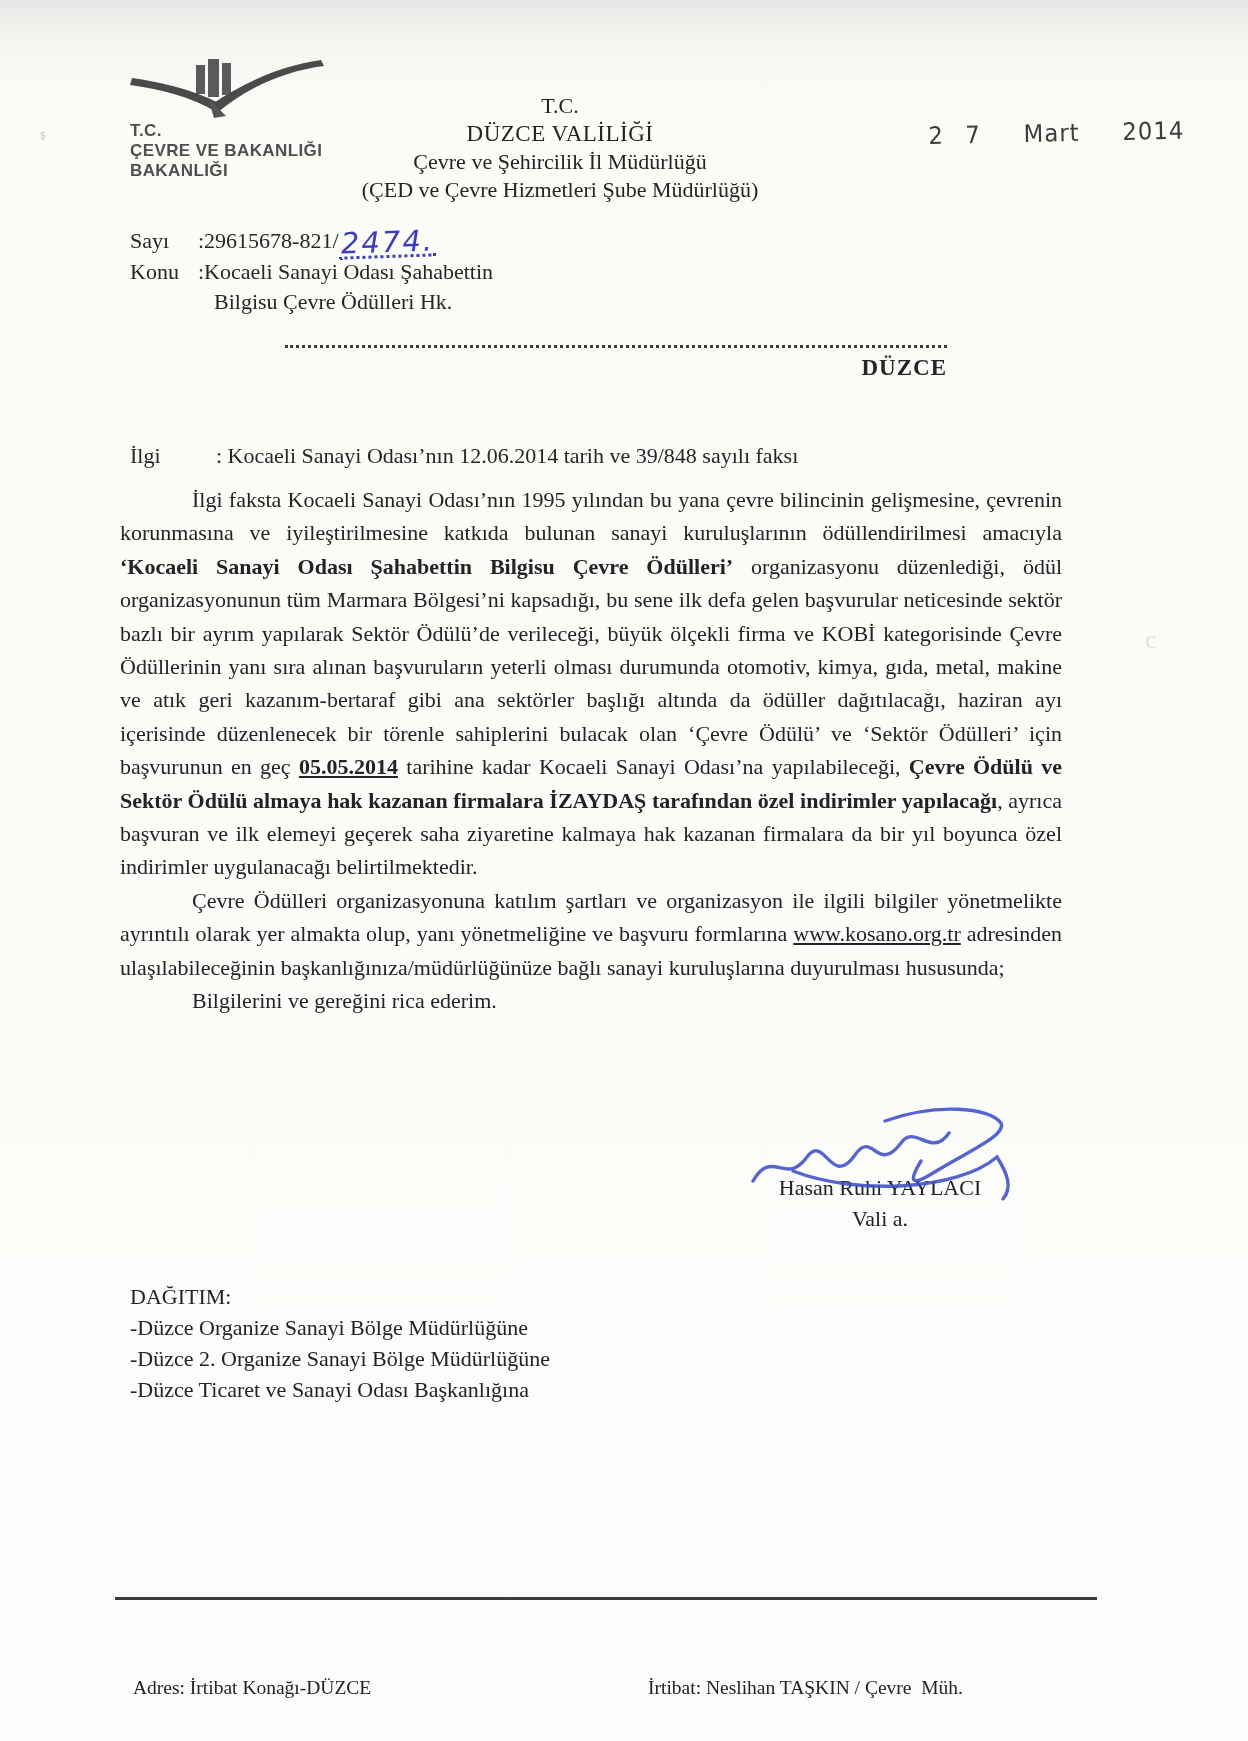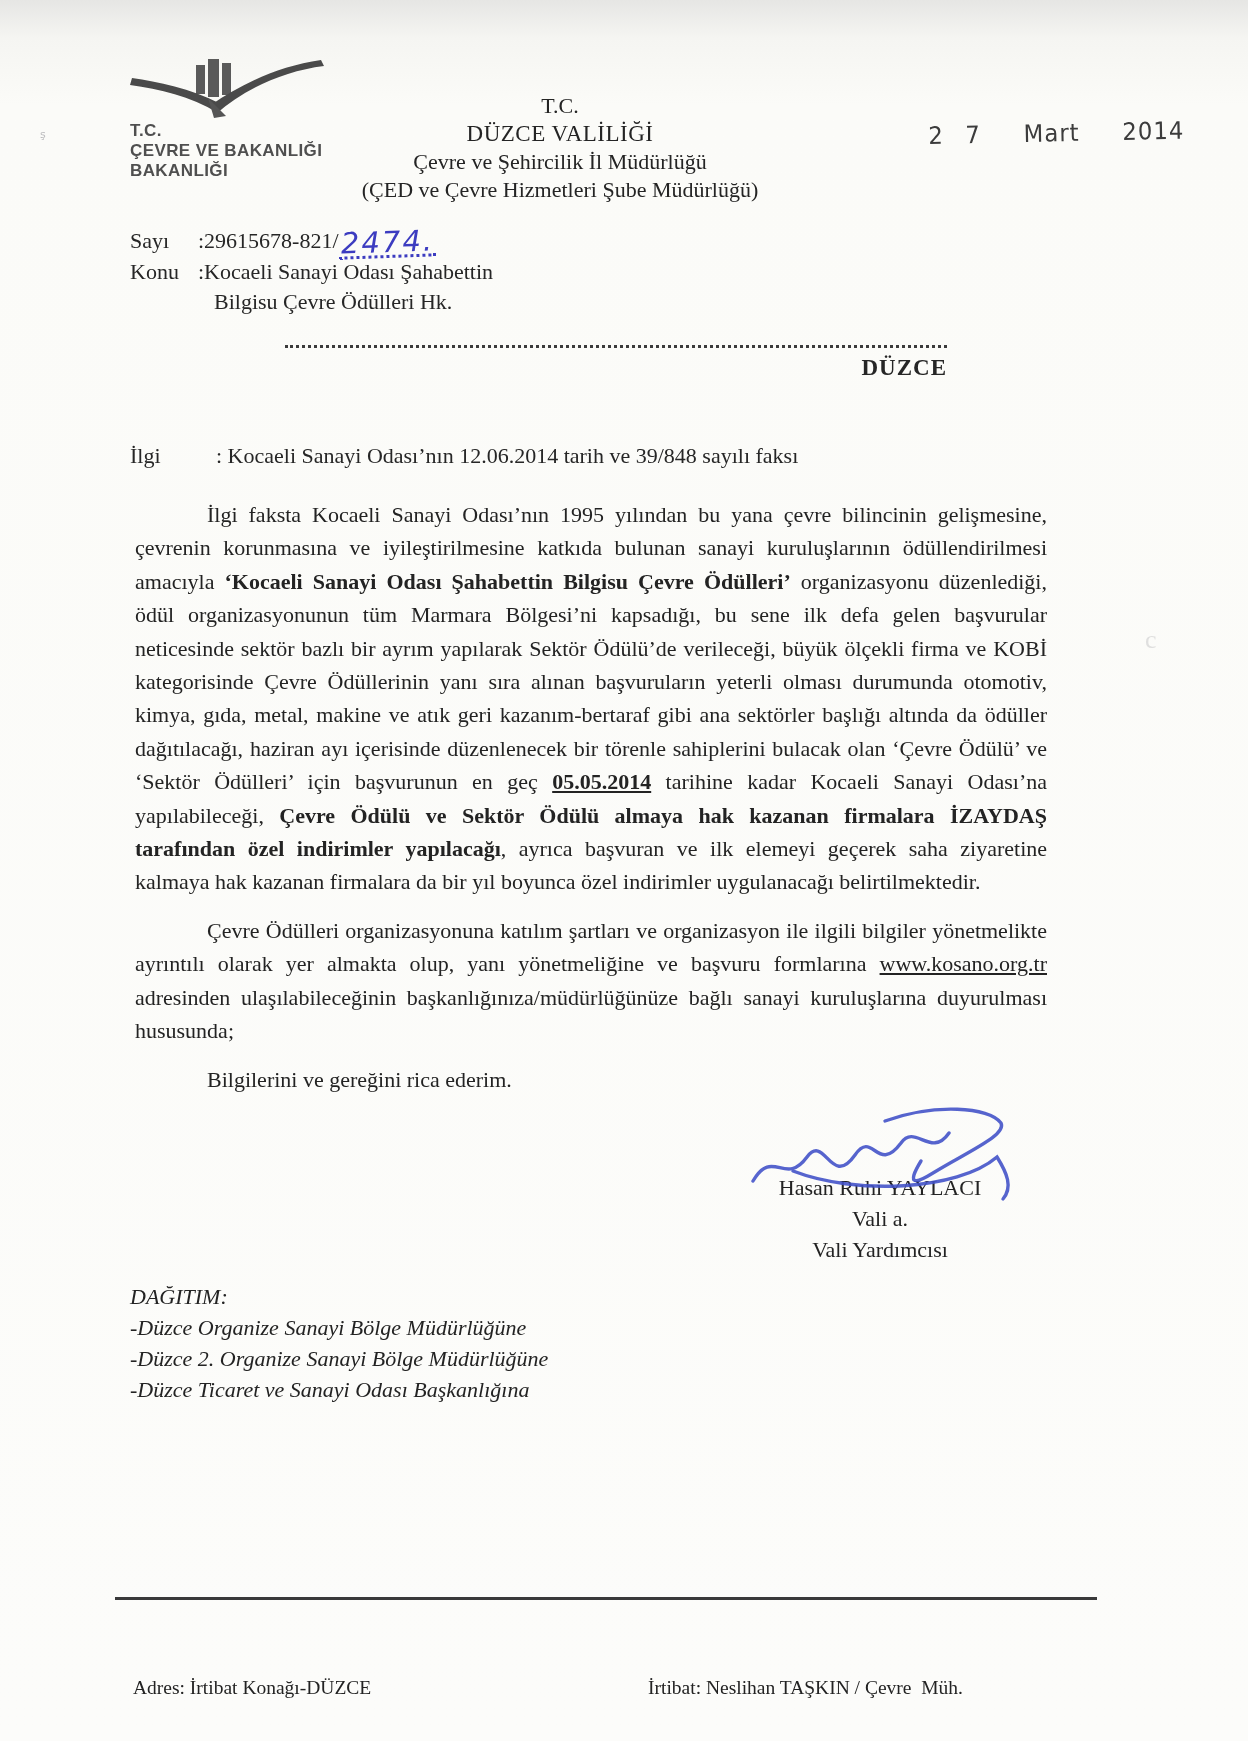--- a/index.html
+++ b/index.html
@@ -20,30 +20,30 @@
   
   .meta-label{font-size:22px;}
   .meta-val{font-size:22px;}
   .hand{font-family:"DejaVu Sans","Liberation Sans",sans-serif;color:#3c3cc0;font-size:29px;
     font-style:italic;letter-spacing:2px;border-bottom:3px dotted #3c3cc0;padding:0 2px 0 2px;
     display:inline-block;transform:rotate(-2deg);vertical-align:-4px;line-height:26px;}
   .dotleader{border-bottom:3px dotted #3b3b3b;height:0;}
   .duzce{font-size:23px;font-weight:bold;letter-spacing:1px;text-align:right;}
   
   .bodytext{font-size:22px;line-height:33.4px;text-align:justify;color:#232323;}
-  .bodytext p{margin:15px;text-indent:72px;}
+  .bodytext p{margin:0;text-indent:72px;}
   .seg-b{font-weight:bold;}
   .seg-bu{font-weight:bold;text-decoration:underline;}
   .seg-u{text-decoration:underline;}
   .closing{font-size:22px;line-height:33.4px;text-indent:72px;margin:0;}
   
   .sig-block{text-align:center;font-size:22px;line-height:31px;color:#232323;}
   .sig-ink{pointer-events:none;}
   
-  .dist{font-size:22px;line-height:31px;color:#232323;font-style:italic;}
+  .dist{font-size:22px;line-height:31px;color:#232323;}
   
   .foot-rule{background:#3a3a3a;height:3px;}
   .foot{font-size:19.5px;line-height:29px;color:#232323;white-space:pre;}
   .scan-artifact{color:rgba(60,60,70,.14);font-size:26px;}
   .edge-mark{color:rgba(70,70,80,.35);font-size:11px;font-family:"DejaVu Sans",sans-serif;}
 </style>
 </head>
 <body>
 
 <div class="page">
@@ -93,21 +93,20 @@
 
   <div class="abs bodytext" style="left:120px;top:483px;width:942px;">
     <p><span>İlgi faksta Kocaeli Sanayi Odası’nın 1995 yılından bu yana çevre bilincinin gelişmesine, çevrenin korunmasına ve iyileştirilmesine katkıda bulunan sanayi kuruluşlarının ödüllendirilmesi amacıyla </span><span class="seg-b">‘Kocaeli Sanayi Odası Şahabettin Bilgisu Çevre Ödülleri’</span><span> organizasyonu düzenlediği, ödül organizasyonunun tüm Marmara Bölgesi’ni kapsadığı, bu sene ilk defa gelen başvurular neticesinde sektör bazlı bir ayrım yapılarak Sektör Ödülü’de verileceği, büyük ölçekli firma ve KOBİ kategorisinde Çevre Ödüllerinin yanı sıra alınan başvuruların yeterli olması durumunda otomotiv, kimya, gıda, metal, makine ve atık geri kazanım-bertaraf gibi ana sektörler başlığı altında da ödüller dağıtılacağı, haziran ayı içerisinde düzenlenecek bir törenle sahiplerini bulacak olan  ‘Çevre Ödülü’ ve ‘Sektör Ödülleri’ için başvurunun en geç </span><span class="seg-bu">05.05.2014</span><span> tarihine kadar Kocaeli Sanayi Odası’na yapılabileceği, </span><span class="seg-b">Çevre Ödülü ve Sektör Ödülü almaya hak kazanan firmalara İZAYDAŞ tarafından özel indirimler yapılacağı</span><span>, ayrıca başvuran ve ilk elemeyi geçerek saha ziyaretine kalmaya hak kazanan firmalara da bir yıl boyunca özel indirimler uygulanacağı belirtilmektedir.</span></p>
     <p><span>Çevre Ödülleri organizasyonuna katılım şartları ve organizasyon ile ilgili bilgiler yönetmelikte ayrıntılı olarak yer almakta olup, yanı yönetmeliğine ve başvuru formlarına </span><span class="seg-u">www.kosano.org.tr</span><span> adresinden ulaşılabileceğinin başkanlığınıza/müdürlüğünüze bağlı sanayi kuruluşlarına duyurulması hususunda;</span></p>
     <p class="closing">Bilgilerini ve gereğini rica ederim.</p>
   </div>
 
   <div class="abs sig-block" style="left:690px;top:1172px;width:380px;">
     <div>Hasan Ruhi YAYLACI</div>
     <div>Vali a.</div>
-    <div>Vali Yardımcısı</div>
   </div>
   <div class="abs sig-ink" style="left:735px;top:1095px;">
     <svg width="290" height="130" viewBox="0 0 290 130">
       <g stroke="#4050c8" stroke-width="3.4" fill="none" stroke-linecap="round" opacity="0.88">
         <path d="M18,86 C38,52 50,92 72,62 C90,38 96,94 120,60 C138,34 142,80 166,48 C180,28 196,64 214,38"></path>
         <path d="M150,26 C200,8 254,12 266,28 C272,40 234,56 198,78 C182,88 170,92 186,66"></path>
         <path d="M58,76 C120,100 222,96 262,62 C272,78 278,92 268,104"></path>
       </g>
     </svg>
   </div>

